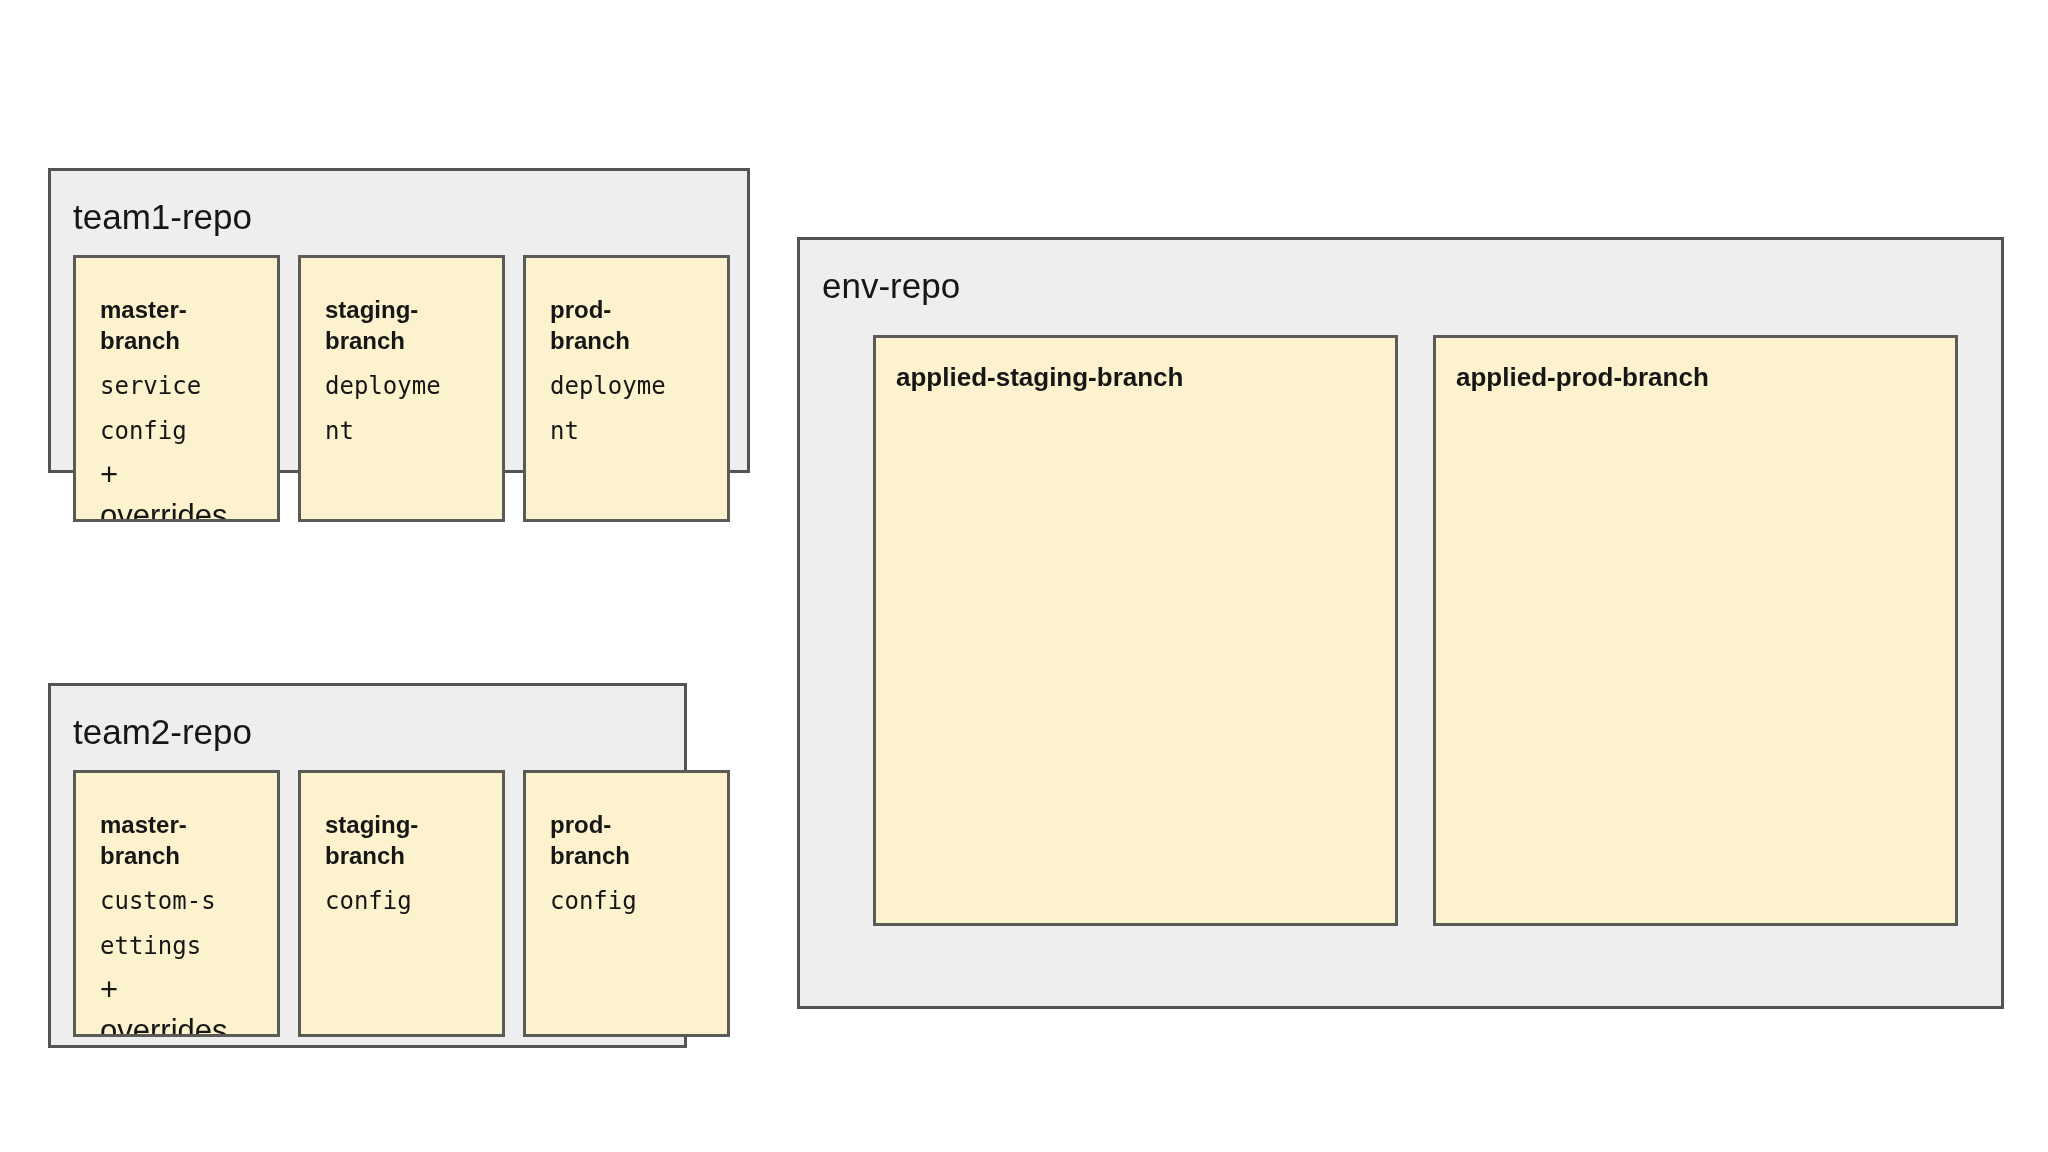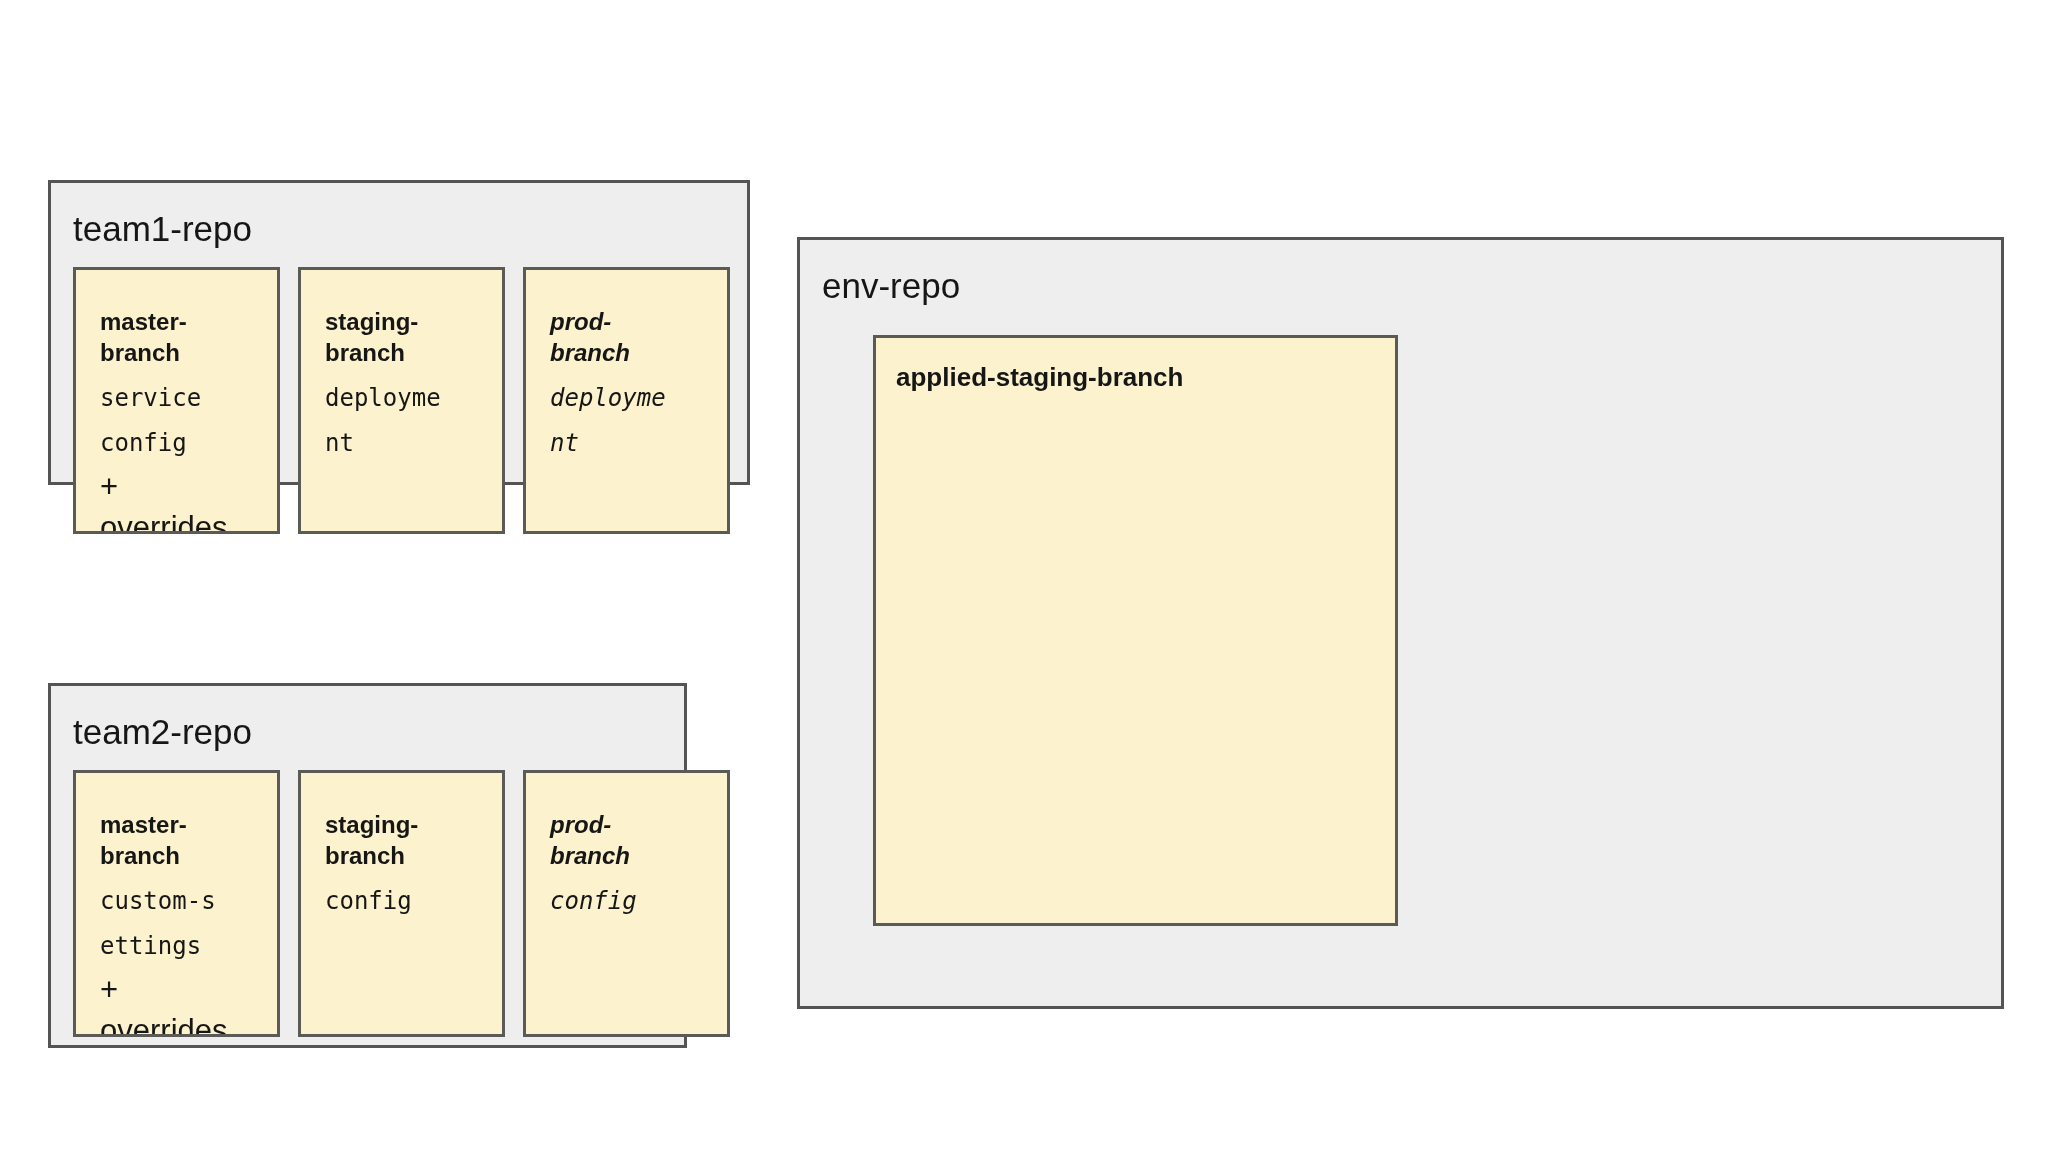--- a/index.html
+++ b/index.html
@@ -36,26 +36,26 @@
     white-space: nowrap;
   }
   .branch {
     position: absolute;
     background: var(--branch_fill);
     border: 3px solid var(--branch_border);
     padding: 36px 12px 0 24px;
     overflow: hidden;
   }
   
-  #repo-team1 { left: 48px; top: 168px; width: 702px; height: 305px; margin-top: 12px; }
+  #repo-team1 { left: 48px; top: 168px; width: 702px; height: 305px; }
   #repo-team2 { left: 48px; top: 683px; width: 639px; height: 365px; }
   .team-branch { top: 84px; width: 207px; height: 267px; }
   .pos-1 { left: 22px; }
   .pos-2 { left: 247px; }
-  .pos-3 { left: 472px; font-style: italic; }
+  .pos-3 { left: 472px; }
   
   #repo-env { left: 797px; top: 237px; width: 1207px; height: 772px; }
   .env-branch { top: 95px; width: 525px; height: 591px; padding: 22px 14px 7px 20px; }
   .env-branch .branch-label-line { font-size: 26px; line-height: 34px; }
 
   .branch-label-line {
     font-weight: bold;
     font-size: 24px;
     line-height: 31px;
     white-space: nowrap;
@@ -155,15 +155,18 @@
     </div>
   </section>
 
   <section class="repo" id="repo-env">
     <div class="repo-title">env-repo</div>
 
     <div class="branch env-branch" style="left:73px">
       <div class="branch-label-line">applied-staging-branch</div>
     </div>
 
+    <div class="branch env-branch" style="left:633px">
+      <div class="branch-label-line">applied-prod-branch</div>
+    </div>
   </section>
 
 </div>
 
 </body></html>

